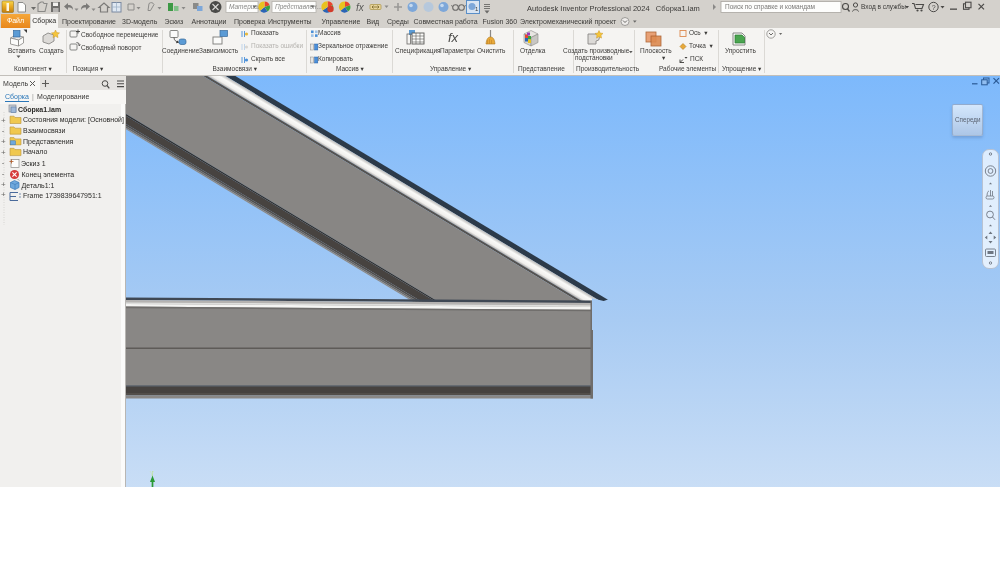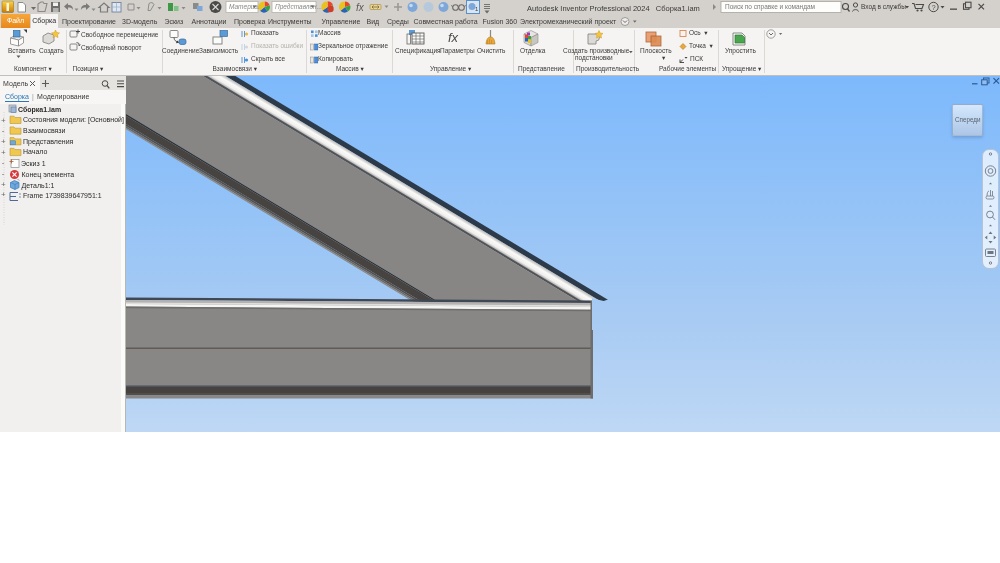--- a/index.html
+++ b/index.html
@@ -1,16 +1,16 @@
 <!DOCTYPE html>
 <html><head>
 <meta charset="utf-8">
 <style>
   html,body{margin:0;padding:0;}
-  #app{position:relative;width:1000px;height:432px;overflow:hidden;
+  #app{position:relative;width:1000px;height:487px;overflow:hidden;
        font-family:"Liberation Sans",sans-serif;background:#d4d1cc;
        -webkit-font-smoothing:antialiased;}
   .abs{position:absolute;}
   .t{position:absolute;white-space:nowrap;color:#3c3b39;}
 </style>
 </head>
 <body>
 <div id="app">
 
   <div class="abs" id="titlebar" style="left:0;top:0;width:1000px;height:14px;background:#d4d1cc;">

